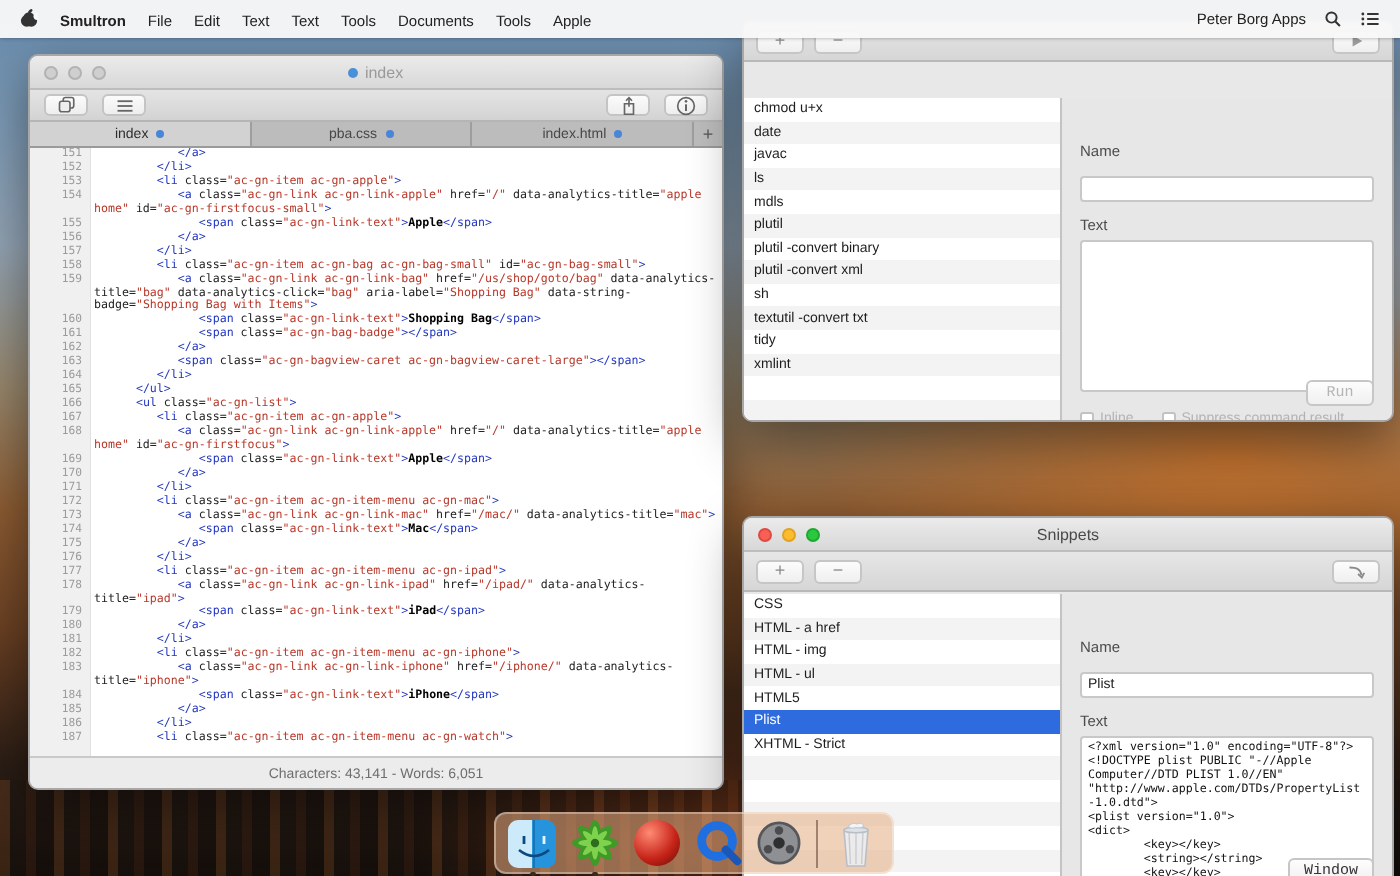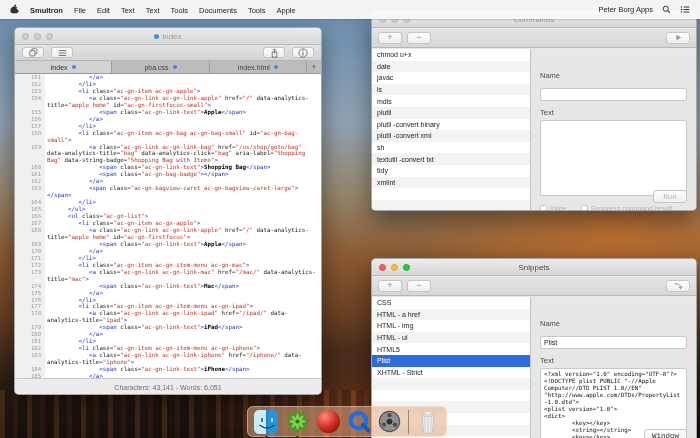--- a/index.html
+++ b/index.html
@@ -40,21 +40,21 @@
   .wtitle { font-size:8px; color:#9a9a9a; display:flex; align-items:center; gap:3px; }
   .wtitle.active { color:#4a4a4a; }
   .doc-dot { width:5px; height:5px; border-radius:50%; background:#4a90d9; display:inline-block; }
   .toolbar { position:relative; height:16px; background:linear-gradient(#e4e4e4,#d3d3d3); border-bottom:1px solid #b5b5b5;
     display:flex; align-items:center; padding:0 7px; gap:7px; }
   .tbtn { height:11px; min-width:22px; background:linear-gradient(#fbfbfb,#eee); border:1px solid #c4c4c4; border-radius:3px;
     display:flex; align-items:center; justify-content:center; font-size:8px; color:#555; line-height:1; }
   .spacer { flex:1; }
 
   
-  .editor { left:14px; top:27px; width:308px; height:368px; }
+  .editor { left:14px; top:27px; width:348px; height:368px; }
   .tabbar { height:13px; background:#adadad; display:flex; border-bottom:1px solid #9a9a9a; }
   .tab { flex:1; display:flex; align-items:center; justify-content:center; gap:4px; font-size:7px; color:#474747;
     background:#bcbcbc; border-right:1px solid #9e9e9e; position:relative; }
   .tab.active { background:#d2d2d2; color:#2e2e2e; }
   .tab-dot { width:4px; height:4px; border-radius:50%; background:#4a86d8; }
   .tab-add { width:14px; display:flex; align-items:center; justify-content:center; font-size:9px; color:#555; background:#bcbcbc; }
   .code-area { position:relative; height:304px; background:linear-gradient(90deg,#f0f0f0 0 30px,#e0e0e0 30px 30.5px,#ffffff 30.5px);
     overflow:hidden; cursor:text; }
   .crow { display:flex; align-items:flex-start; }
   .cnum { width:30px; flex:none; text-align:right; padding-right:4px; font-size:5.6px; line-height:6.95px; color:#9b9b9b;
@@ -365,30 +365,20 @@
           <div class="cnum">187</div>
           <div class="ctxt">			<span class="c-tag">&lt;li</span> class=<span class="c-str">"ac-gn-item ac-gn-item-menu ac-gn-watch"</span><span class="c-tag">&gt;</span></div>
         </div>
       </div>
     <div class="statusbar">
       <span>Characters: 43,141  -  Words: 6,051</span>
     </div>
   </div>
 
   <div class="window commands">
-    <div class="titlebar">
-      <div class="lights">
-        <i class="lgray"></i>
-        <i class="lgray"></i>
-        <i class="lgray"></i>
-      </div>
-      <div class="wtitle">
-          <span>Commands</span>
-        </div>
-    </div>
     <div class="panel-toolbar">
       <span class="pbtn">+</span>
       <span class="pbtn">−</span>
       <span class="spacer"></span>
       <span class="pbtn">
         <svg width="7" height="7" viewBox="0 0 8 8">
             <path d="M1.5 0.8 L7 4 L1.5 7.2 Z" fill="#9a9a9a"></path>
           </svg>
       </span>
     </div>

